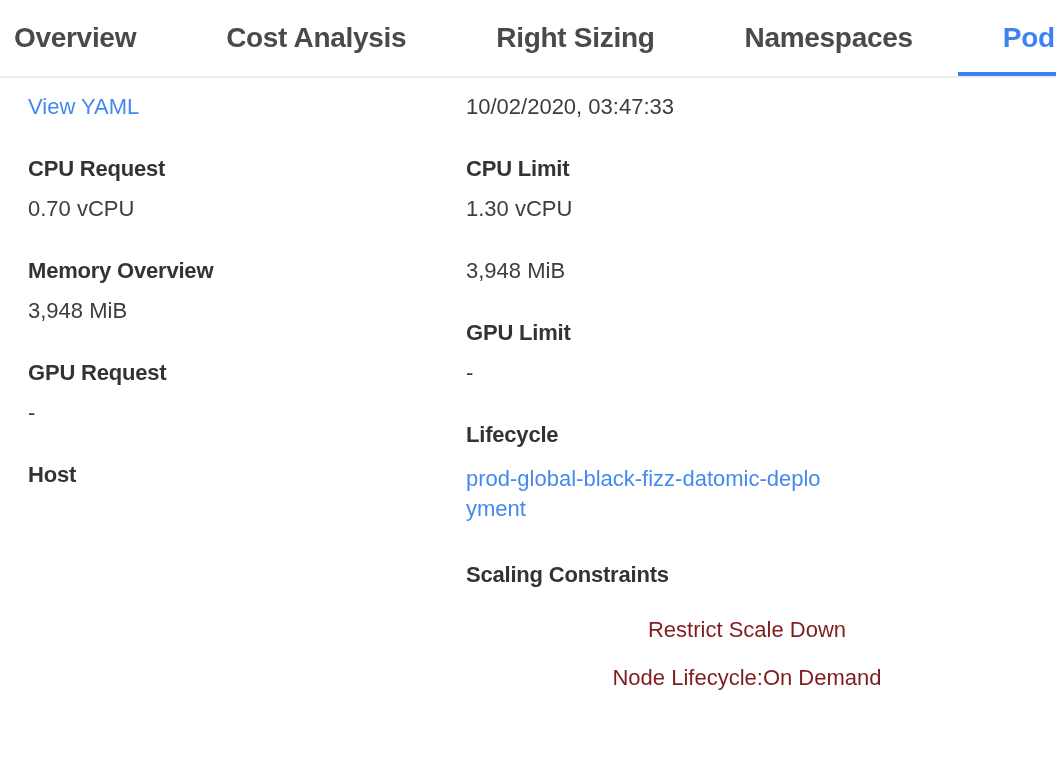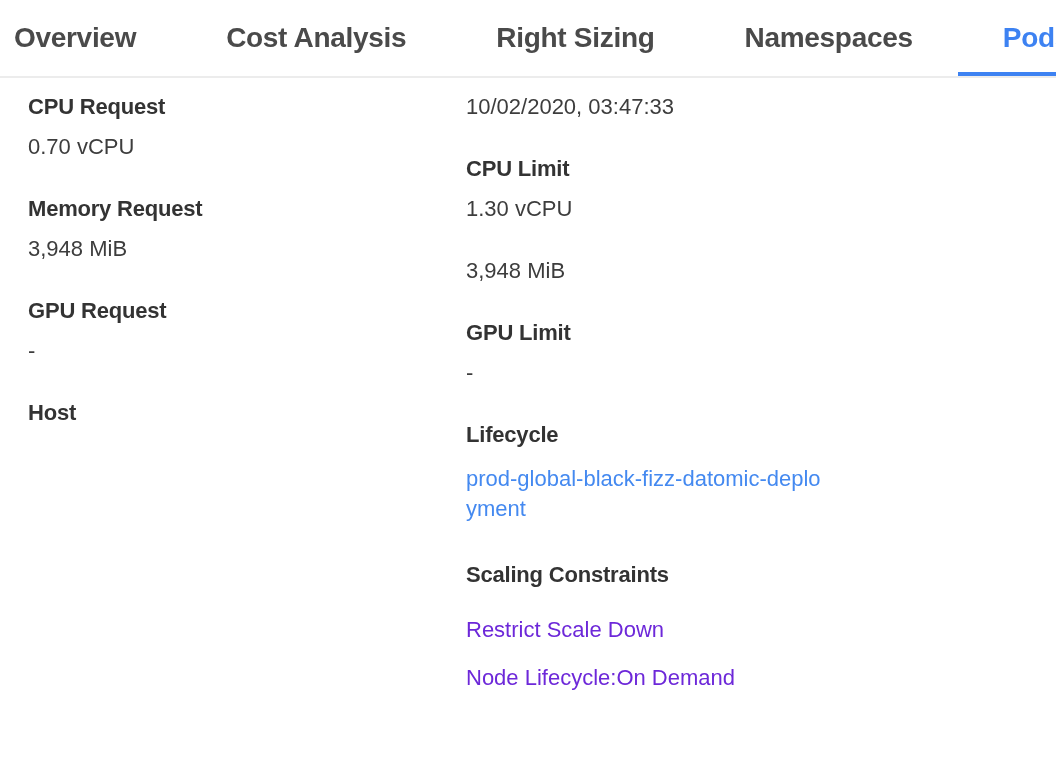--- a/index.html
+++ b/index.html
@@ -87,50 +87,54 @@
     font-size: 22px;
     font-weight: bold;
     color: #333333;
     line-height: 22px;
     margin-top: 0;
     margin-bottom: 33px;
     letter-spacing: -0.2px;
   }
   .sc-item {
     font-size: 22px;
-    color: #6d28d9;
+    color: #7f1d1d;
     line-height: 22px;
     margin-bottom: 26px;
+    text-align: center;
   }
 </style>
 </head>
 <body>
 
 <div class="page">
 
   <div class="tabbar">
     <div class="tab">Overview</div>
     <div class="tab">Cost Analysis</div>
     <div class="tab">Right Sizing</div>
     <div class="tab">Namespaces</div>
     <div class="tab active">Pods</div>
   </div>
 
   <div class="content">
 
     <div class="col-left">
 
+      <div class="top-row">
+        <span class="link">View YAML</span>
+      </div>
 
       <div class="field">
         <div class="field-label">CPU Request</div>
         <div class="field-value">0.70 vCPU</div>
       </div>
 
       <div class="field">
-        <div class="field-label">Memory Request</div>
+        <div class="field-label">Memory Overview</div>
         <div class="field-value">3,948 MiB</div>
       </div>
 
       <div class="field">
         <div class="field-label">GPU Request</div>
         <div class="field-value">-</div>
       </div>
 
       <div class="field">
         <div class="field-label">Host</div>

